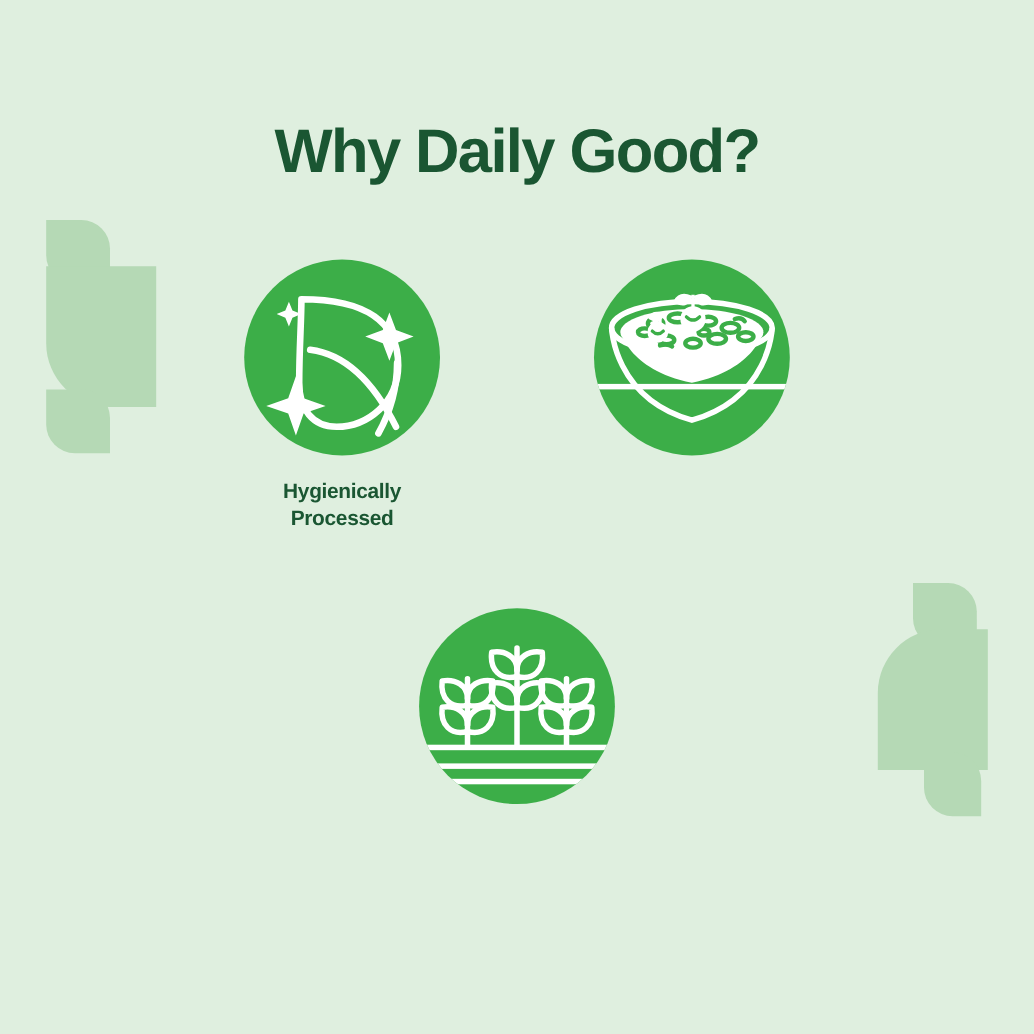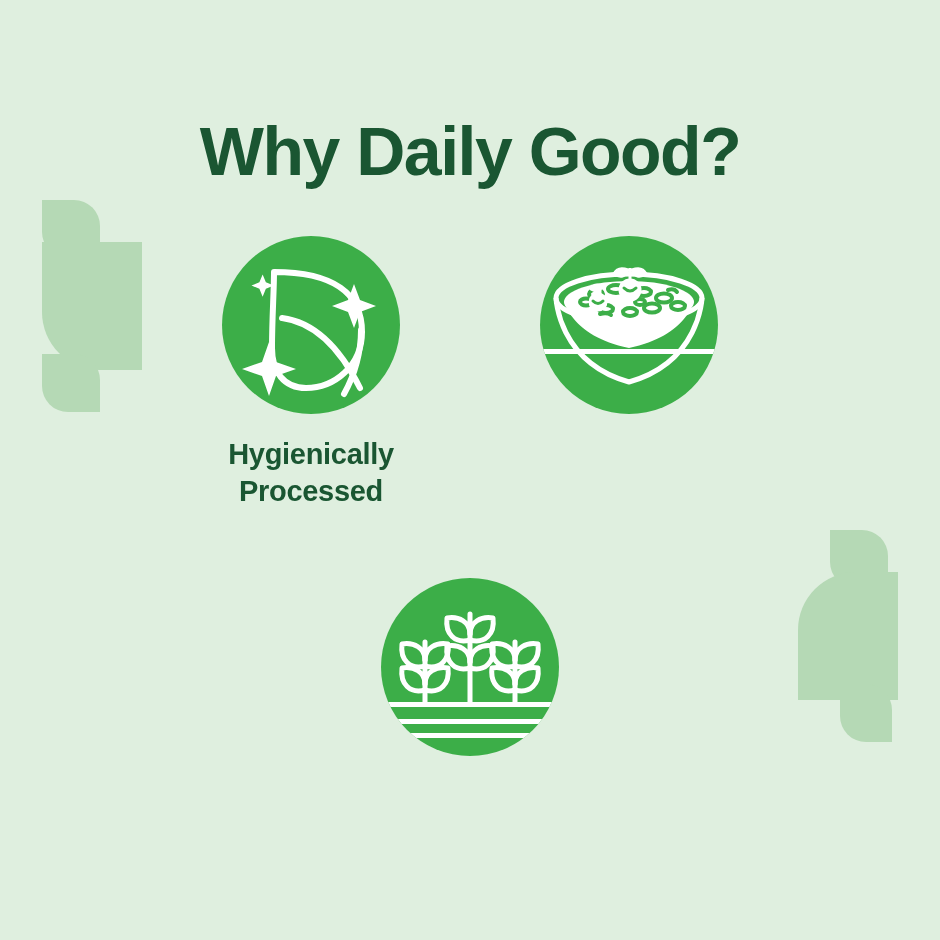--- a/index.html
+++ b/index.html
@@ -62,21 +62,21 @@
     border-radius: 0 26px 0 26px;
   }
 
   
   #page-title {
     position: absolute;
     left: 0;
     top: 68px;
     width: 940px;
     text-align: center;
-    font-size: 68px;
+    font-size: 56px;
     font-weight: 800;
     letter-spacing: -1.5px;
     color: #1a5632;
     line-height: 1.1;
   }
 
   
   #features {
     position: absolute;
     left: 0;
@@ -102,21 +102,21 @@
     display: flex;
     align-items: center;
     justify-content: center;
     overflow: hidden;
   }
   .feature-icon-circle svg { display: block; }
   .feature-label {
     margin-top: 22px;
     text-align: center;
     color: #1a5632;
-    font-size: 29px;
+    font-size: 19px;
     font-weight: 800;
     line-height: 1.28;
     letter-spacing: -0.3px;
     white-space: pre-line;
   }
   .row-gap { height: 68px; }
 </style>
 </head>
 <body>
 

